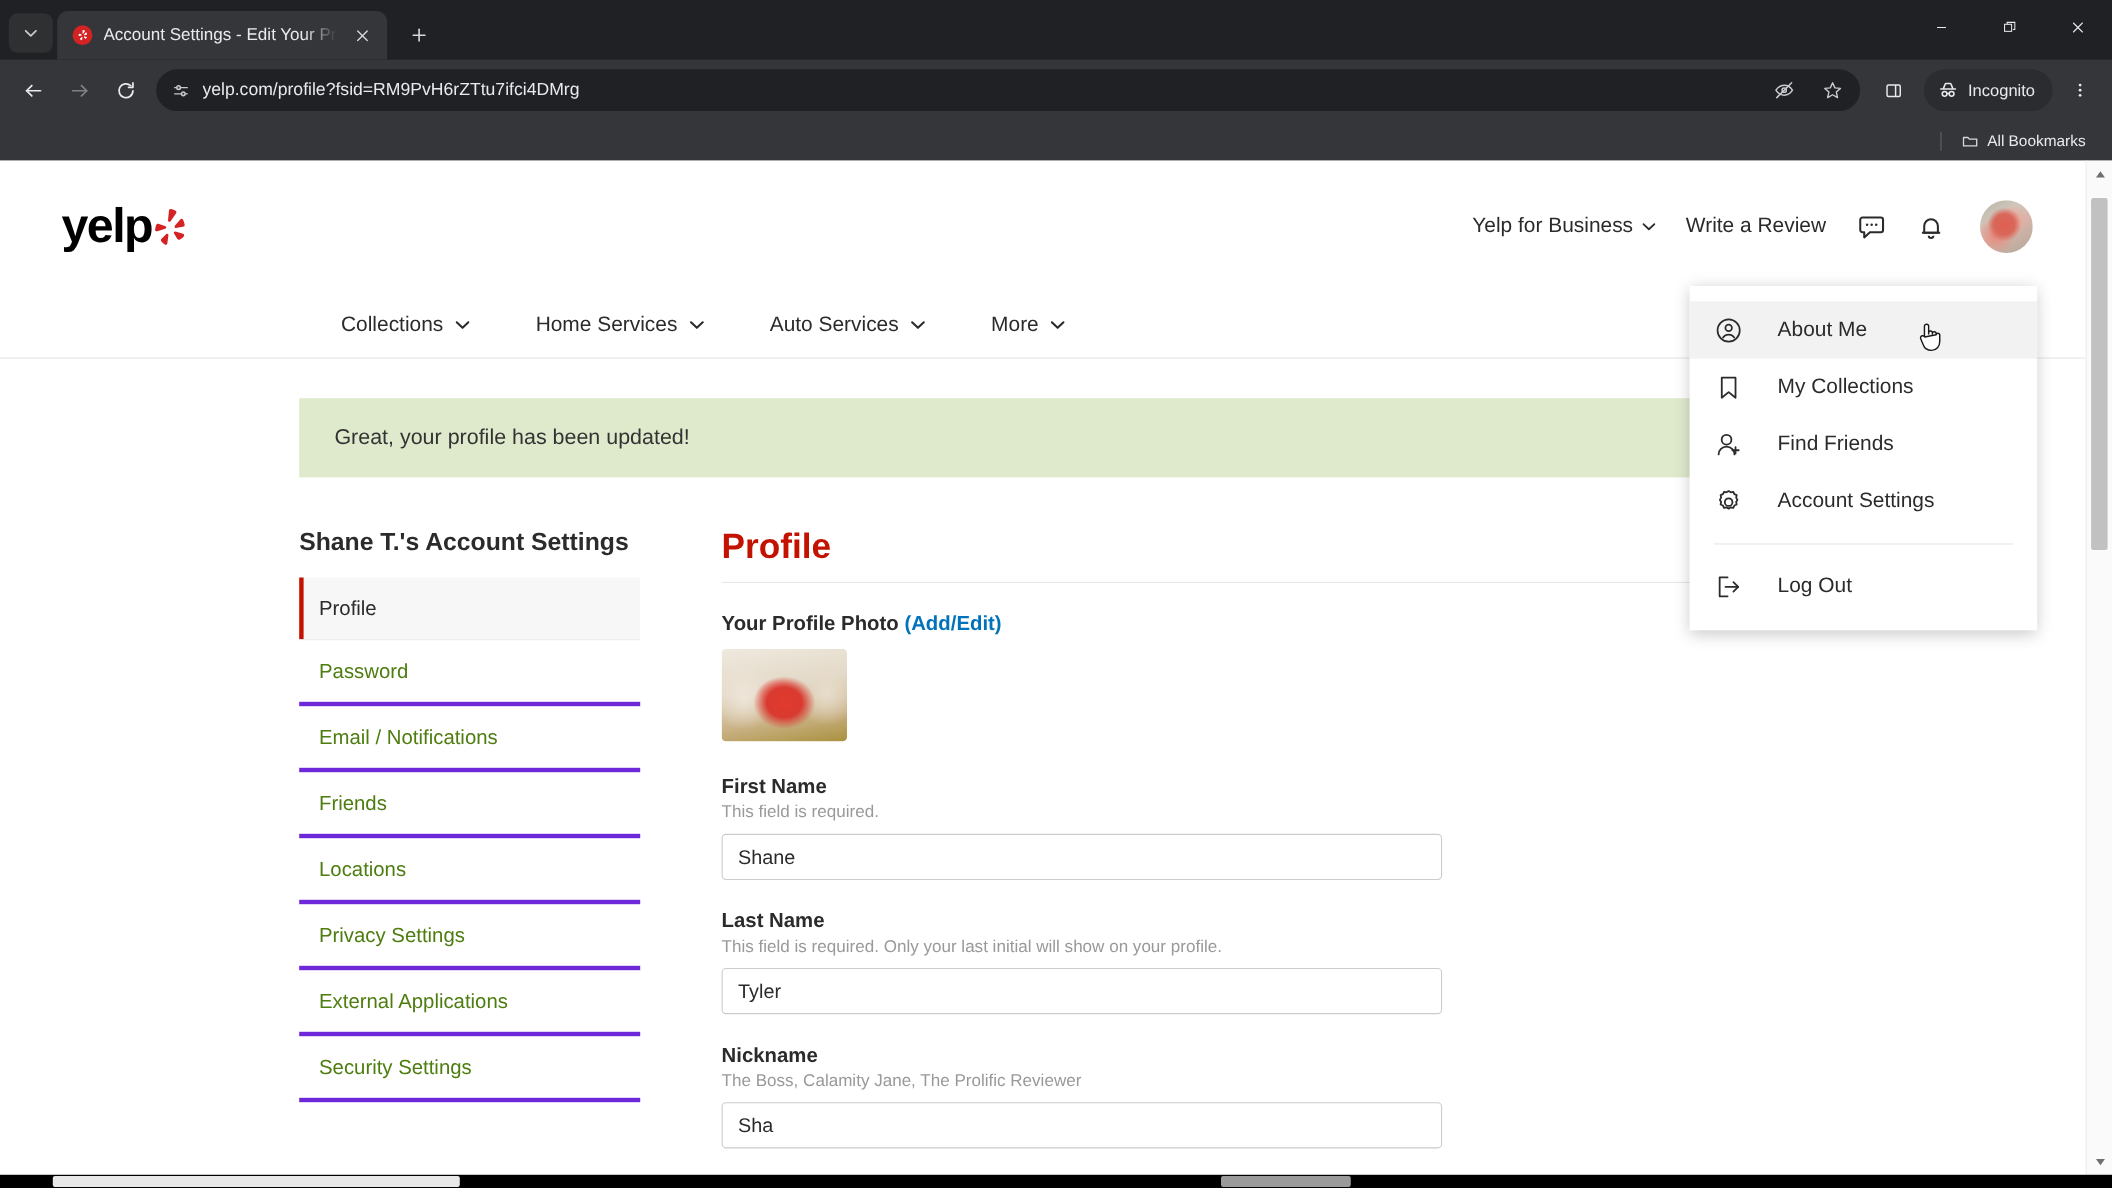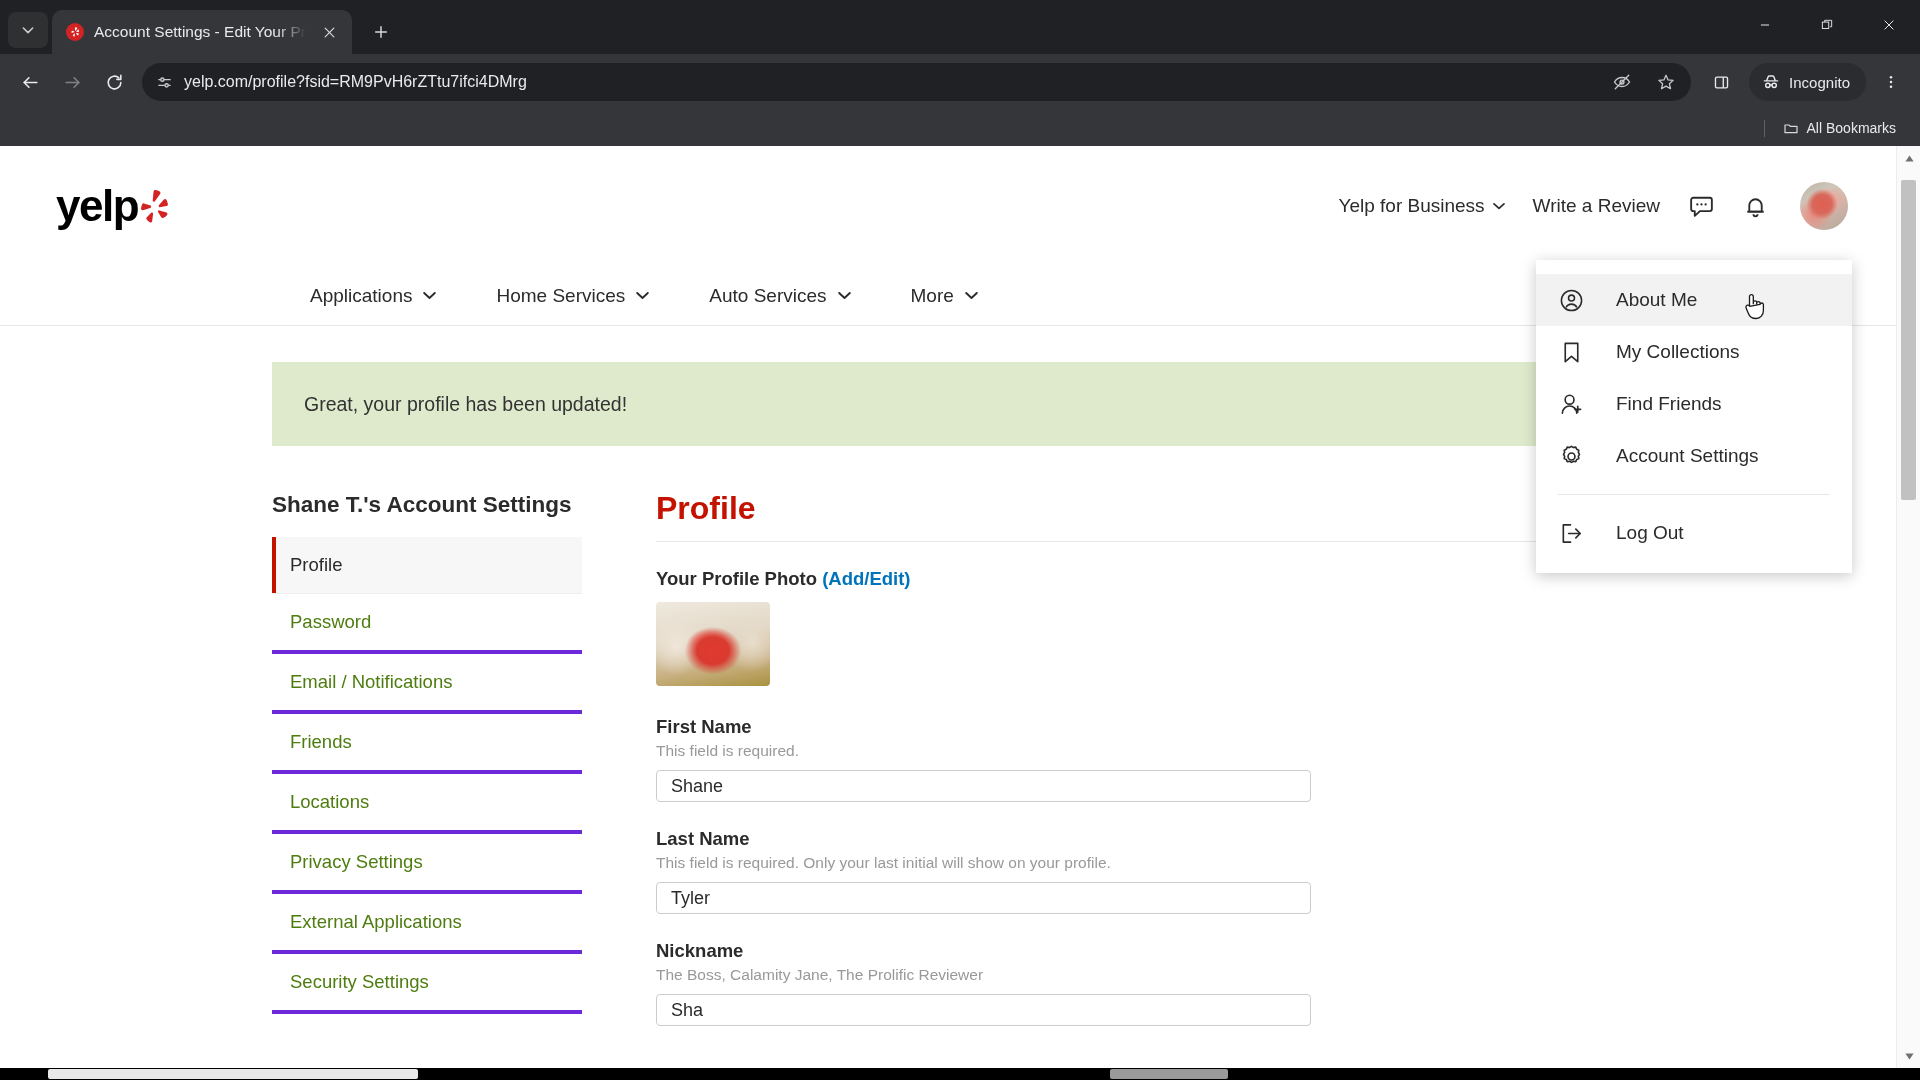--- a/index.html
+++ b/index.html
@@ -171,21 +171,21 @@
   .cat-item {
     font-size: 19px; color: #2b2b2b; padding: 8px 30px; cursor: pointer;
     display: flex; align-items: center; gap: 11px; white-space: nowrap;
   }
   .cat-item .chev { width: 13px; height: 9px; }
 
   
   .content { padding: 0; background: #fff; }
   .alert {
     margin: 36px 56px 0 272px; background: #dfeacd; color: #333;
-    height: 84px; display: flex; align-items: center; padding-left: 32px;
+    height: 72px; display: flex; align-items: center; padding-left: 32px;
     font-size: 19.5px;
   }
   .cols { display: flex; margin-left: 272px; margin-top: 44px; }
   .sidebar { width: 310px; flex: 0 0 310px; }
   .sb-title { font-size: 22.5px; font-weight: 700; color: #2b2b2b; line-height: 1.3; margin-bottom: 18px; }
   .sb-list { list-style: none; }
   .sb-item {
     font-size: 18.5px; color: #4d7c0f; padding: 17px 0 17px 18px;
     border-bottom: 4px solid #6d28d9; cursor: pointer; position: relative;
   }
@@ -207,21 +207,21 @@
       radial-gradient(ellipse 26% 20% at 46% 46%, #f48b80 0%, transparent 70%),
       radial-gradient(ellipse 36% 50% at 18% 52%, #efe6da 0%, transparent 70%),
       radial-gradient(ellipse 36% 50% at 84% 48%, #e8ddcd 0%, transparent 70%),
       linear-gradient(170deg, #efe9de 0%, #e3d9c8 40%, #c9b184 72%, #a9913f 100%);
   }
 
   .field { margin-bottom: 26px; }
   .field-label { font-size: 18.5px; font-weight: 700; color: #2b2b2b; margin-bottom: 4px; }
   .field-help { font-size: 15.5px; color: #999; margin-bottom: 10px; }
   .field-input {
-    width: 655px; height: 32px; border: 1px solid #ccc; border-radius: 4px;
+    width: 655px; height: 42px; border: 1px solid #ccc; border-radius: 4px;
     padding: 0 14px; font-size: 18px; color: #2b2b2b;
     font-family: "Liberation Sans", sans-serif; background: #fff;
   }
 
   
   .user-menu {
     position: absolute; right: 44px; top: 114px; width: 316px;
     background: #fff; box-shadow: 0 3px 14px rgba(0,0,0,0.22);
     padding: 14px 0 14px 0; z-index: 50;
   }
@@ -447,21 +447,21 @@
             <line x1="6" y1="19" x2="22" y2="19"></line>
             <path d="M12 21.5a2 2 0 0 0 4 0"></path>
           </svg>
         </div>
         <div class="avatar"></div>
       </div>
     </div>
 
     <div class="cat-nav">
       <div class="cat-item">
-        <span>Applications</span>
+        <span>Collections</span>
         <svg class="chev" viewBox="0 0 13 9" fill="none" stroke="#2b2b2b" stroke-width="1.9" stroke-linecap="round" stroke-linejoin="round">
               <polyline points="1.2 2 6.5 7 11.8 2"></polyline>
             </svg>
       </div>
       <div class="cat-item">
         <span>Home Services</span>
         <svg class="chev" viewBox="0 0 13 9" fill="none" stroke="#2b2b2b" stroke-width="1.9" stroke-linecap="round" stroke-linejoin="round">
               <polyline points="1.2 2 6.5 7 11.8 2"></polyline>
             </svg>
       </div>

